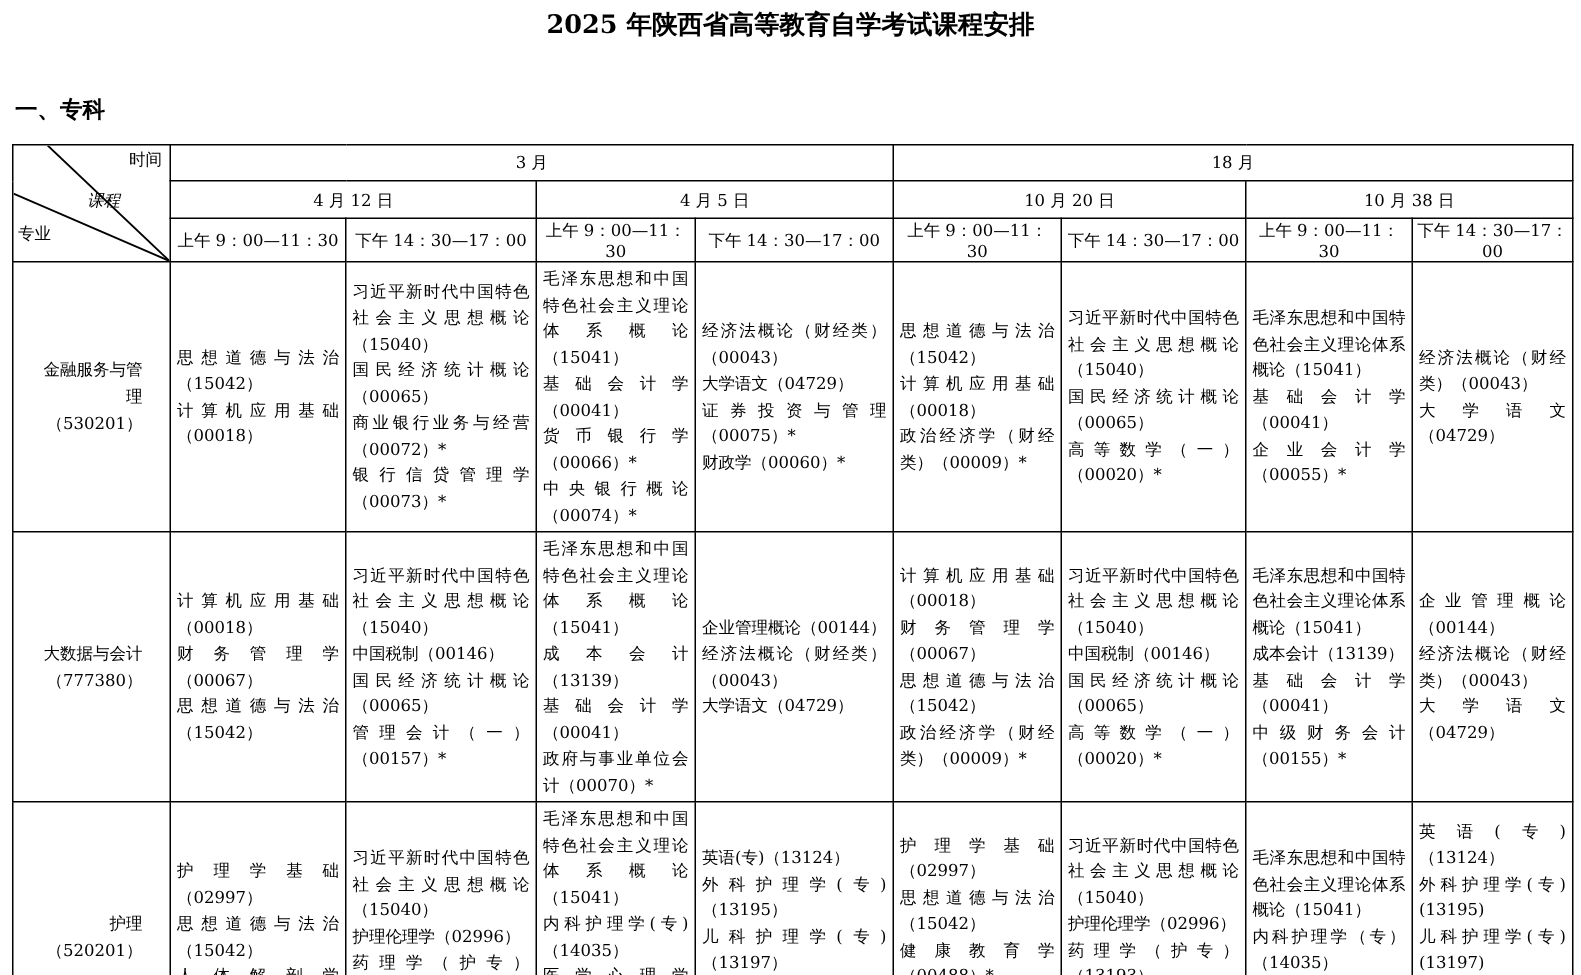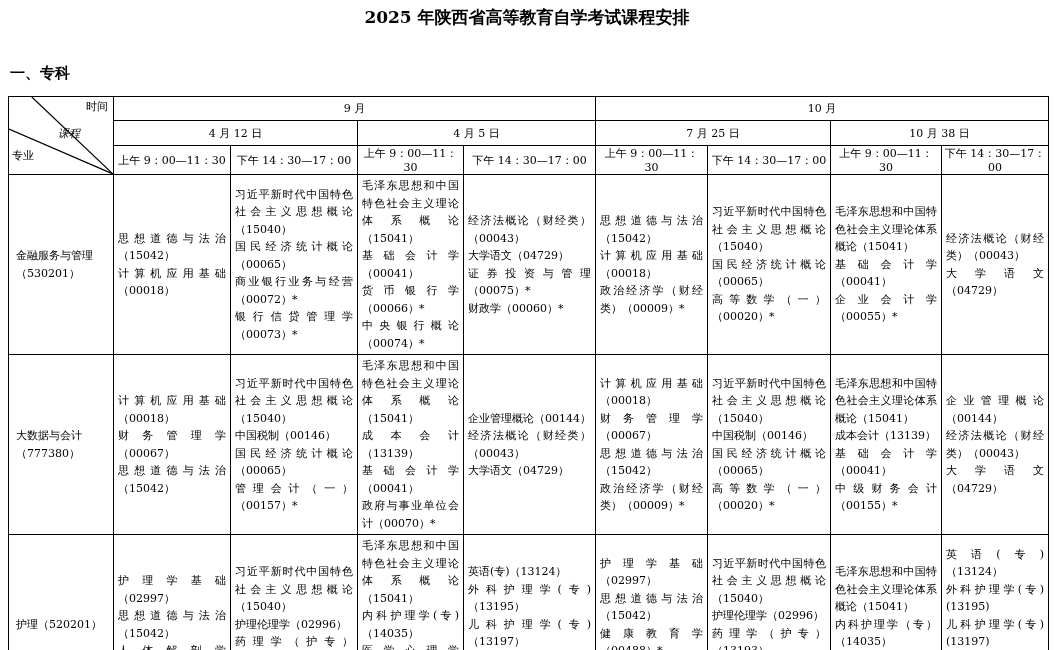--- a/index.html
+++ b/index.html
@@ -3,21 +3,21 @@
 <meta charset="utf-8">
 <style>
   html,body{margin:0;padding:0;background:#fff;color:#000;}
   body{width:1054px;height:650px;overflow:hidden;font-family:"DejaVu Serif","Liberation Serif",serif;}
   .title{text-align:center;font-size:17px;font-weight:bold;margin:6px 0 0 0;line-height:22px;}
   .section-heading{font-size:15px;font-weight:bold;margin:36px 0 14px 10px;line-height:18px;}
   table.schedule{border-collapse:collapse;table-layout:fixed;width:1040px;margin:5px 0 0 8px;}
   table.schedule td{border:1px solid #000;font-size:11px;vertical-align:middle;overflow:hidden;}
   thead td{text-align:center;padding:0 2px;}
   td.course-cell{white-space:pre-line;line-height:17.5px;padding:2px 4px;text-align:justify;}
-  td.major-cell{white-space:pre-line;text-align:left;line-height:18px;padding:2px 7px;}
+  td.major-cell{white-space:pre-line;text-align:right;line-height:18px;padding:2px 18px;}
   td.corner-cell{position:relative;padding:0;}
   .corner-label{position:absolute;font-size:11px;line-height:13px;}
   .corner-time{top:3px;right:5px;margin-left:36px;}
   .corner-course{top:30px;left:49px;font-style:italic;}
   .corner-major{top:52px;left:3px;}
   .corner-svg{position:absolute;top:0;left:0;width:100%;height:100%;}
 </style>
 </head>
 <body>
 
@@ -40,27 +40,27 @@
     <tr style="height:24px">
       <td class="corner-cell" rowspan="3">
         <svg class="corner-svg" viewBox="0 0 105 72" preserveAspectRatio="none">
           <line x1="23" y1="0" x2="105" y2="72" stroke="#000" stroke-width="1.2"></line>
           <line x1="0" y1="30" x2="105" y2="72" stroke="#000" stroke-width="1.2"></line>
         </svg>
         <span class="corner-label corner-time">时间</span>
         <span class="corner-label corner-course">课程</span>
         <span class="corner-label corner-major">专业</span>
       </td>
-      <td colspan="4">9 月</td>
-      <td colspan="4">10 月</td>
+      <td colspan="4">3 月</td>
+      <td colspan="4">18 月</td>
     </tr>
     <tr style="height:25px">
       <td colspan="2">4 月 12 日</td>
       <td colspan="2">4 月 5 日</td>
-      <td colspan="2">7 月 25 日</td>
+      <td colspan="2">10 月 20 日</td>
       <td colspan="2">10 月 38 日</td>
     </tr>
     <tr style="height:23px">
       <td>上午 9：00—11：30</td>
       <td>下午 14：30—17：00</td>
       <td>上午 9：00—11：30</td>
       <td>下午 14：30—17：00</td>
       <td>上午 9：00—11：30</td>
       <td>下午 14：30—17：00</td>
       <td>上午 9：00—11：30</td>

